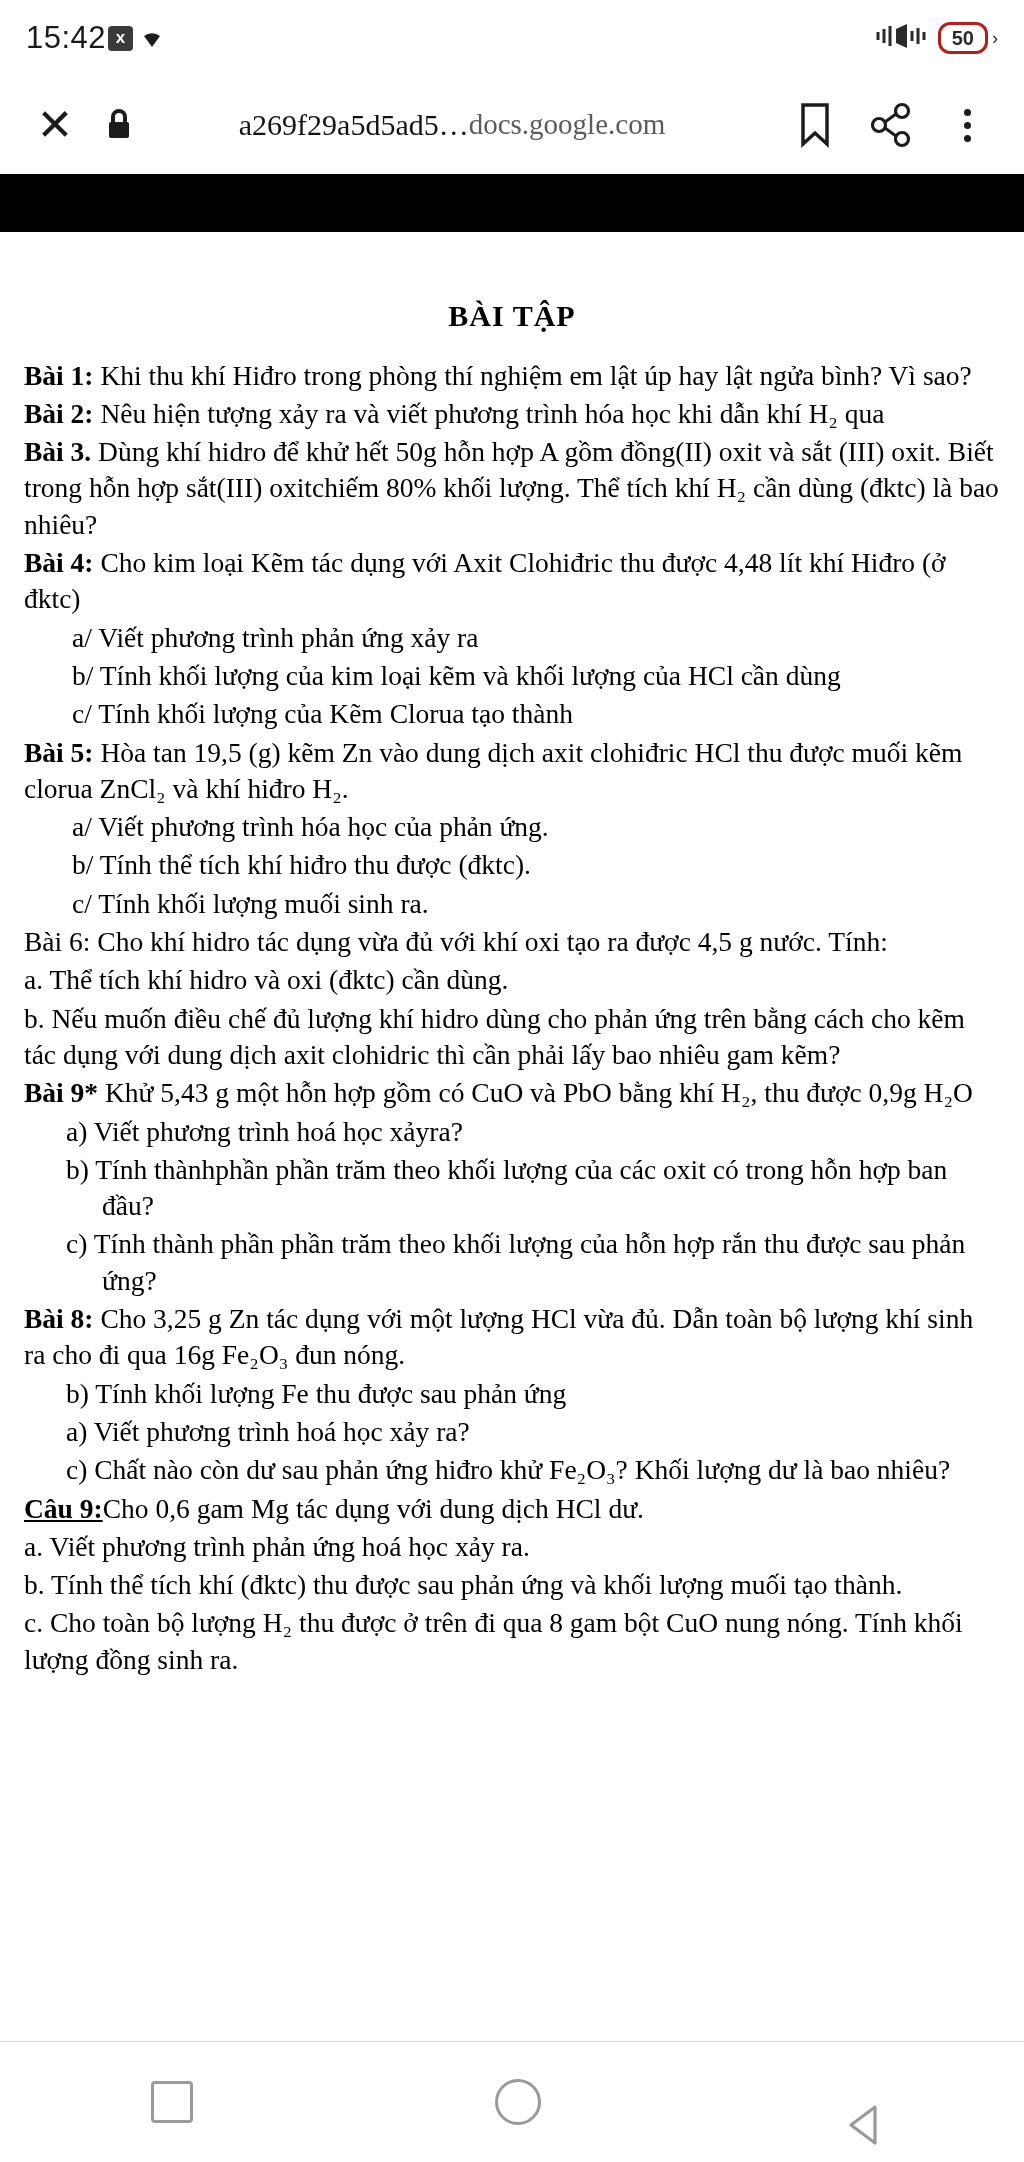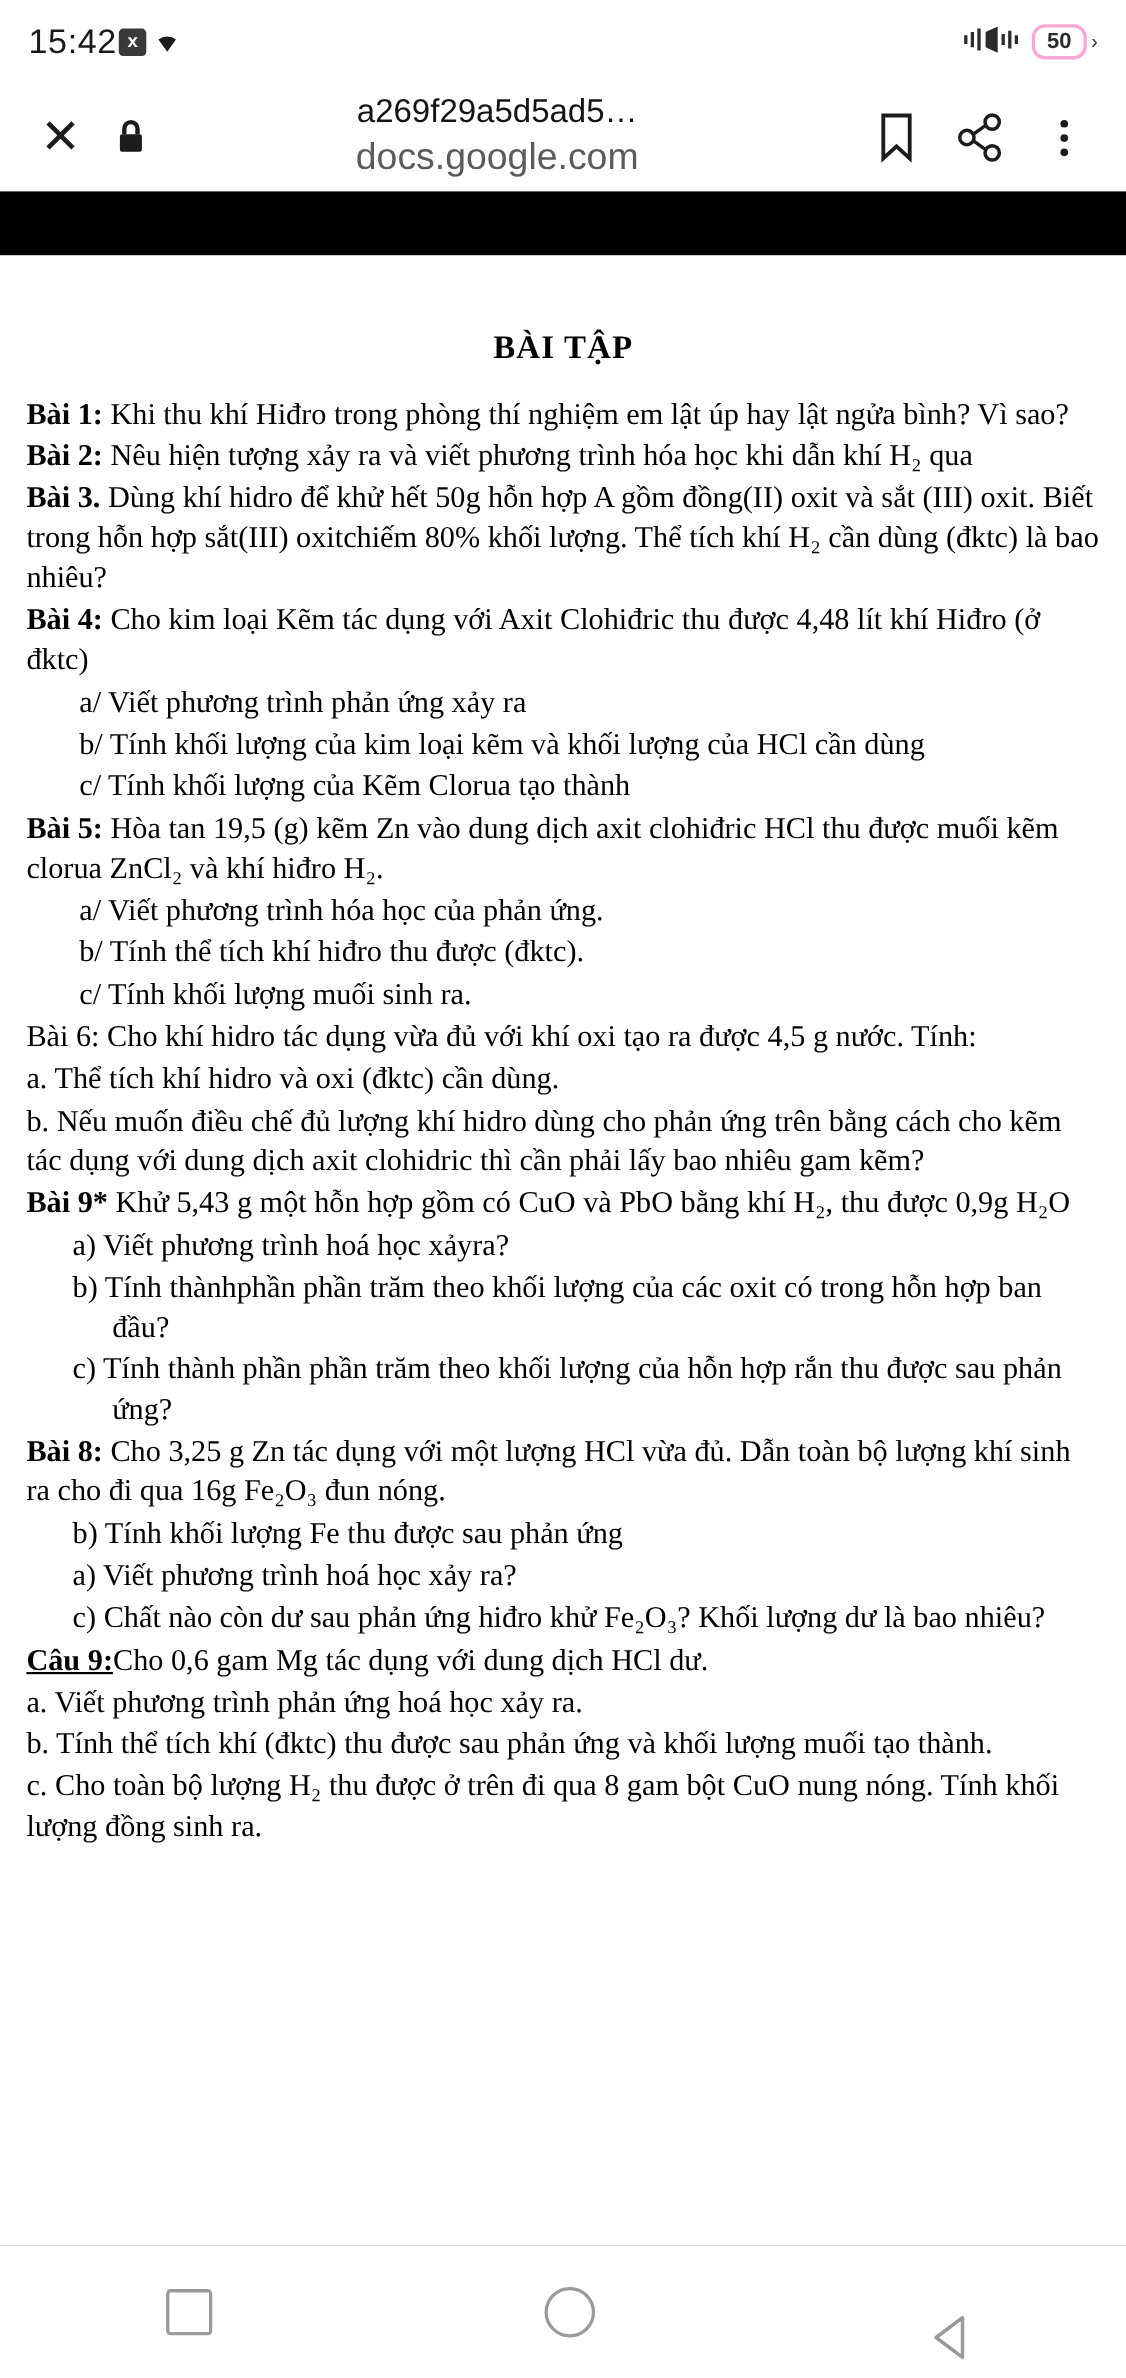--- a/index.html
+++ b/index.html
@@ -47,21 +47,21 @@
     align-items: center;
     justify-content: center;
     font-weight: bold;
   }
   .status-right {
     display: flex;
     align-items: center;
     gap: 10px;
   }
   .battery {
-    border: 3px solid #f9a8d4;
+    border: 3px solid #b91c1c;
     border-radius: 12px;
     padding: 1px 11px;
     font-size: 20px;
     font-weight: bold;
     color: #2b2b2b;
     line-height: 1.2;
   }
   .battery-tip {
     font-size: 18px;
     color: #2b2b2b;
@@ -88,32 +88,33 @@
     cursor: pointer;
   }
   .lock-wrap {
     width: 34px;
     display: flex;
     justify-content: center;
   }
   .url-block {
     flex: 1;
     display: flex;
-    flex-direction: column;
+    flex-direction: row;
     align-items: center;
     justify-content: center;
     margin-left: -20px;
+    font-family: Liberation Serif, serif;
   }
   .url-title {
     font-size: 30px;
     color: #141414;
     line-height: 1.25;
   }
   .url-host {
-    font-size: 34px;
+    font-size: 29px;
     color: #5b5b5b;
     line-height: 1.35;
   }
   .bar-icon {
     width: 54px;
     display: flex;
     align-items: center;
     justify-content: center;
     cursor: pointer;
   }

